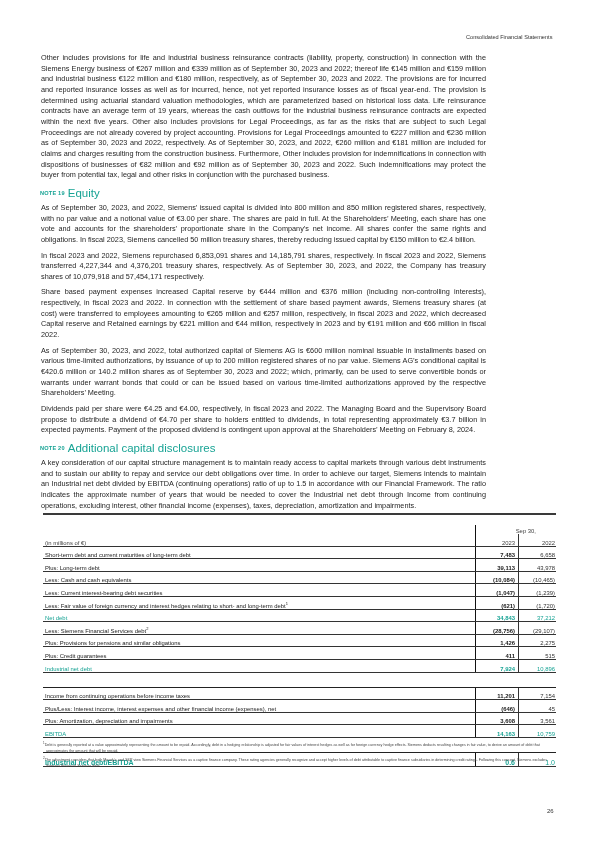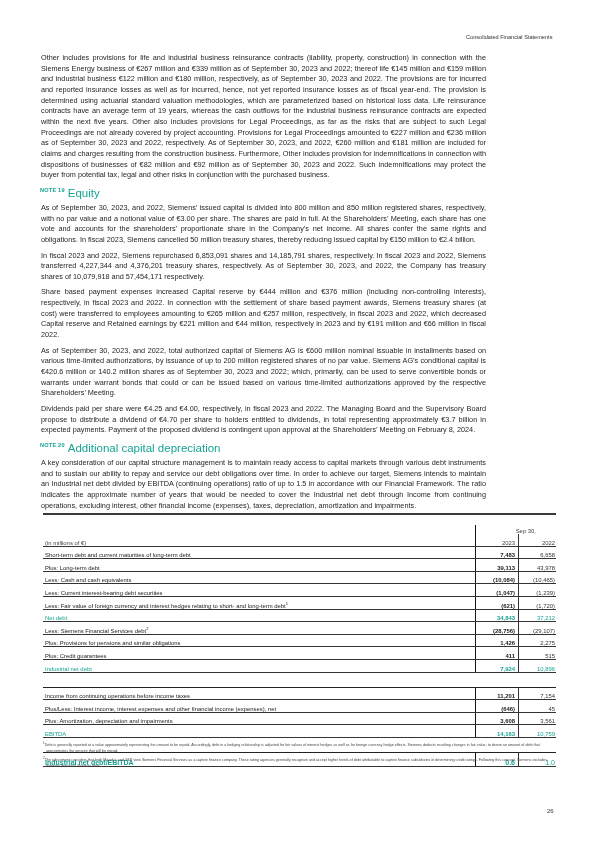--- a/index.html
+++ b/index.html
@@ -11,21 +11,21 @@
       position: absolute; top: 34px; right: 113px; transform: translateX(100%);
       font-size: 5.6px; color: #333;
     }
     .header-right { right: auto; left: 466px; transform: none; }
     .content { position: absolute; left: 40px; top: 53px; width: 446px; }
     .content { width: 446px; }
     p {
       margin: 0 0 5px 1px; font-size: 7.3px; line-height: 10.65px;
       text-align: justify; color: #1f1f1f;
     }
-    .note-heading { margin: 6px 0 4px 0; display: flex; align-items: flex-start; color: #17a394; }
+    .note-heading { margin: 6px 0 4px 0; display: flex; align-items: center; color: #17a394; }
     .note-label { font-size: 5.6px; font-weight: bold; letter-spacing: 0.2px; margin-right: 3px; }
     .note-title { font-size: 11.5px; }
     .table-wrap { position: absolute; left: 43px; top: 513px; width: 513px; }
     .top-rule { height: 2px; background: #3a3a3a; margin-bottom: 10px; }
     table { border-collapse: collapse; width: 100%; font-size: 5.9px; }
     td { padding: 0 2px; height: 11.6px; border-bottom: 0.8px solid #333; vertical-align: bottom; }
     td.label { padding-left: 2px; color: #222; }
     td.c2023 { width: 37px; text-align: right; font-weight: bold; border-left: 1.2px solid #111; padding-right: 3px; }
     td.c2022 { width: 34px; text-align: right; border-left: 0.8px solid #333; padding-right: 1px; color: #333; }
     tr.hdr-top td { border-bottom: none; height: 9px; }
@@ -57,21 +57,21 @@
     <span class="note-title">Equity</span>
   </div>
   <p>As of September 30, 2023, and 2022, Siemens’ issued capital is divided into 800 million and 850 million registered shares, respectively, with no par value and a notional value of €3.00 per share. The shares are paid in full. At the Shareholders’ Meeting, each share has one vote and accounts for the shareholders’ proportionate share in the Company’s net income. All shares confer the same rights and obligations. In fiscal 2023, Siemens cancelled 50 million treasury shares, thereby reducing issued capital by €150 million to €2.4 billion.</p>
   <p>In fiscal 2023 and 2022, Siemens repurchased 6,853,091 shares and 14,185,791 shares, respectively. In fiscal 2023 and 2022, Siemens transferred 4,227,344 and 4,376,201 treasury shares, respectively. As of September 30, 2023, and 2022, the Company has treasury shares of 10,079,918 and 57,454,171 respectively.</p>
   <p>Share based payment expenses increased Capital reserve by €444 million and €376 million (including non-controlling interests), respectively, in fiscal 2023 and 2022. In connection with the settlement of share based payment awards, Siemens treasury shares (at cost) were transferred to employees amounting to €265 million and €257 million, respectively, in fiscal 2023 and 2022, which decreased Capital reserve and Retained earnings by €221 million and €44 million, respectively in 2023 and by €191 million and €66 million in fiscal 2022.</p>
   <p>As of September 30, 2023, and 2022, total authorized capital of Siemens AG is €600 million nominal issuable in installments based on various time-limited authorizations, by issuance of up to 200 million registered shares of no par value. Siemens AG’s conditional capital is €420.6 million or 140.2 million shares as of September 30, 2023 and 2022; which, primarily, can be used to serve convertible bonds or warrants under warrant bonds that could or can be issued based on various time-limited authorizations approved by the respective Shareholders’ Meeting.</p>
   <p>Dividends paid per share were €4.25 and €4.00, respectively, in fiscal 2023 and 2022. The Managing Board and the Supervisory Board propose to distribute a dividend of €4.70 per share to holders entitled to dividends, in total representing approximately €3.7 billion in expected payments. Payment of the proposed dividend is contingent upon approval at the Shareholders’ Meeting on February 8, 2024.</p>
 
   <div class="note-heading">
     <span class="note-label">NOTE 20</span>
-    <span class="note-title">Additional capital depreciation</span>
+    <span class="note-title">Additional capital disclosures</span>
   </div>
   <p>A key consideration of our capital structure management is to maintain ready access to capital markets through various debt instruments and to sustain our ability to repay and service our debt obligations over time. In order to achieve our target, Siemens intends to maintain an Industrial net debt divided by EBITDA (continuing operations) ratio of up to 1.5 in accordance with our Financial Framework. The ratio indicates the approximate number of years that would be needed to cover the Industrial net debt through Income from continuing operations, excluding interest, other financial income (expenses), taxes, depreciation, amortization and impairments.</p>
 </div>
 
 <div class="table-wrap">
   <div class="top-rule"></div>
   <table>
     <tbody id="tbody">
       <tr class="hdr-top">
         <td></td>

